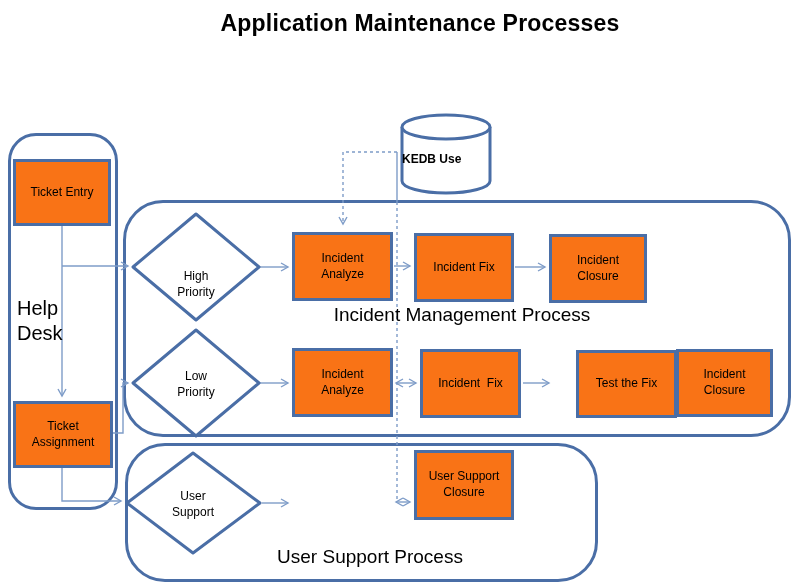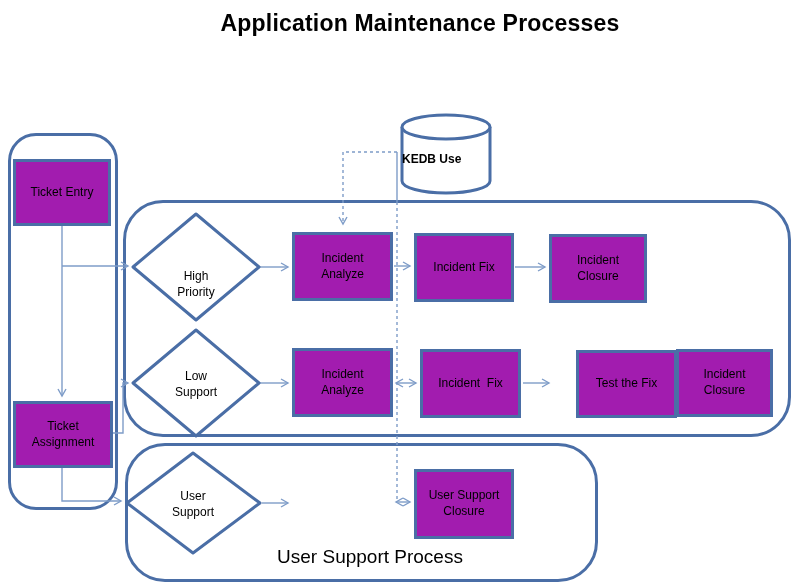--- a/index.html
+++ b/index.html
@@ -25,21 +25,21 @@
   #svg-layer{
     position:absolute;left:0;top:0;width:800px;height:585px;
     z-index:2;pointer-events:none;
   }
   .conn{fill:none;stroke:var(--connector,#7e9cc8);stroke-width:1.4px;}
   .dashed{stroke-dasharray:3 3;}
   .shape{fill:#fff;stroke:var(--shape-border,#4a6ea6);stroke-width:3px;stroke-linejoin:round;}
   .mk{stroke:var(--connector,#7e9cc8);fill:none;stroke-width:1.4px;}
   .box{
     position:absolute;box-sizing:border-box;z-index:3;
-    border:3px solid var(--shape-border,#4a6ea6);background:#a21caf;
+    border:3px solid var(--shape-border,#4a6ea6);background:#f97316;
     display:flex;align-items:center;justify-content:center;
     text-align:center;font-size:12px;line-height:1.3;
     padding:2px 6px;
   }
   .box span{white-space:pre-wrap;}
   .dlabel{
     position:absolute;z-index:3;text-align:center;
     font-size:12px;line-height:1.35;
   }
   .seclabel{
@@ -99,53 +99,55 @@
     <path class="conn" d="M396,502 H410" marker-start="url(#arrow)" marker-end="url(#arrow)"></path>
 
     <polygon class="shape" points="196,214 259,267 196,320 133,267"></polygon>
     <polygon class="shape" points="196,330 259,383 196,436 133,383"></polygon>
     <polygon class="shape" points="193,453 260,503 193,553 127,503"></polygon>
   </svg>
 
   <div class="box" style="left:13px;top:159px;width:98px;height:67px;">
     <span>Ticket Entry</span>
   </div>
+  <div class="hdlabel" style="left:17px;top:296px;width:60px;">Help Desk</div>
   <div class="box" style="left:13px;top:401px;width:100px;height:67px;">
     <span>Ticket Assignment</span>
   </div>
 
   <div class="cyl-label" style="left:402px;top:152px;width:88px;">KEDB Use</div>
 
   <div class="dlabel" style="left:168px;top:268px;width:56px;">High Priority</div>
-  <div class="dlabel" style="left:168px;top:368px;width:56px;">Low Support</div>
+  <div class="dlabel" style="left:168px;top:368px;width:56px;">Low Priority</div>
   <div class="dlabel" style="left:165px;top:488px;width:56px;">User Support</div>
 
   <div class="box" style="left:292px;top:232px;width:101px;height:69px;">
     <span>Incident Analyze</span>
   </div>
   <div class="box" style="left:414px;top:233px;width:100px;height:69px;">
     <span>Incident Fix</span>
   </div>
   <div class="box" style="left:549px;top:234px;width:98px;height:69px;">
     <span>Incident Closure</span>
   </div>
 
+  <div class="seclabel" style="left:302px;top:304px;width:320px;">Incident Management Process</div>
 
   <div class="box" style="left:292px;top:348px;width:101px;height:69px;">
     <span>Incident Analyze</span>
   </div>
   <div class="box" style="left:420px;top:349px;width:101px;height:69px;">
     <span>Incident  Fix</span>
   </div>
   <div class="box" style="left:553px;top:350px;width:101px;height:68px;margin-left:23px;">
     <span>Test the Fix</span>
   </div>
   <div class="box" style="left:676px;top:349px;width:97px;height:68px;">
     <span>Incident Closure</span>
   </div>
 
-  <div class="box" style="left:414px;top:469px;width:100px;height:70px;">
+  <div class="box" style="left:414px;top:450px;width:100px;height:70px;">
     <span>User Support Closure</span>
   </div>
 
   <div class="seclabel" style="left:260px;top:546px;width:220px;">User Support Process</div>
 
 </div>
 
 </body></html>

